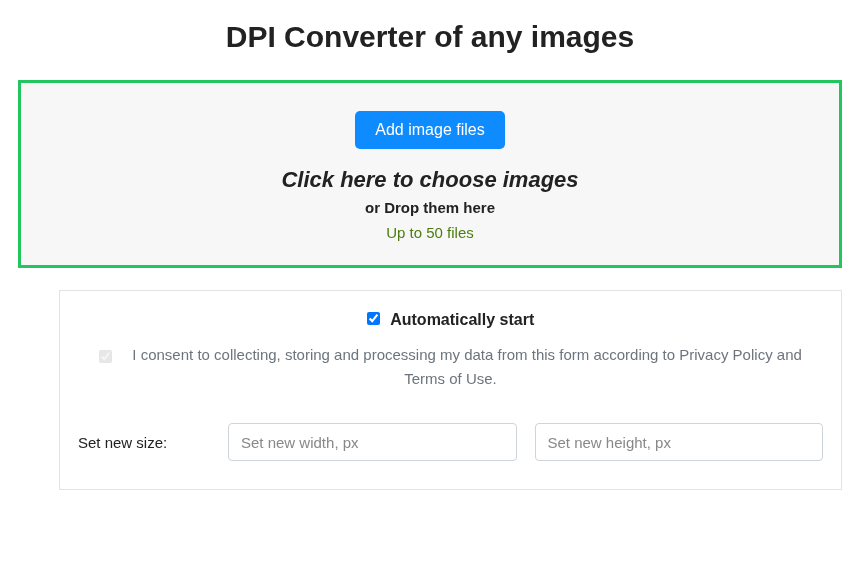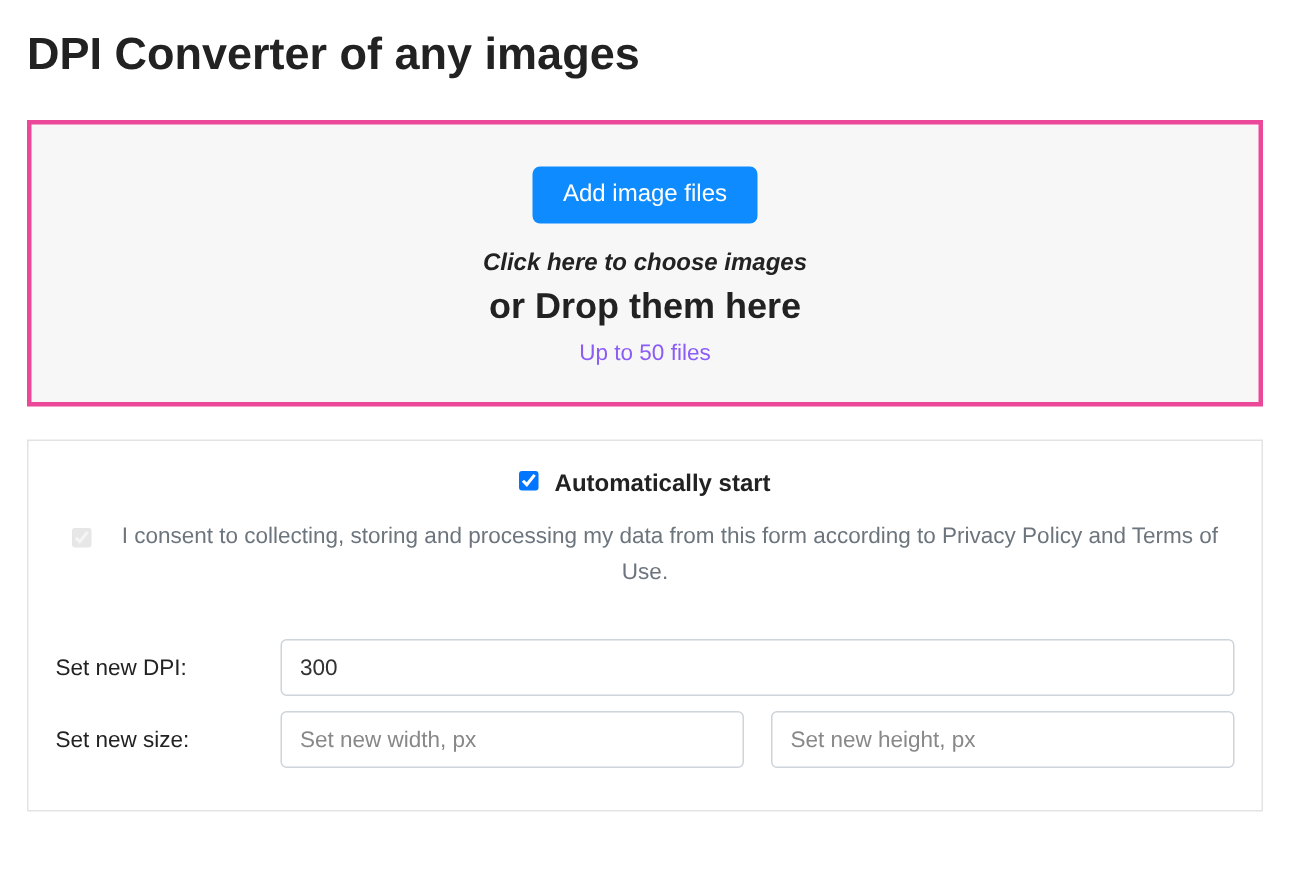--- a/index.html
+++ b/index.html
@@ -10,62 +10,64 @@
     body {
       font-family: "Segoe UI", Tahoma, Geneva, Verdana, sans-serif;
       background: #fff;
       color: #212529;
       width: 860px;
       padding: 10px 18px;
     }
     h1.page-title {
       font-size: 30px;
       font-weight: 700;
+      text-align: center;
       margin: 10px 0 26px 0;
       color: #222;
     }
     .dropzone {
-      border: 3px solid #ec4899;
+      border: 3px solid #22c55e;
       background: #f7f7f7;
       text-align: center;
       padding: 28px 10px 24px 10px;
       margin-bottom: 22px;
     }
     .btn-primary {
       background: #0a84ff;
       background: linear-gradient(#1a8cff,#007bff);
       background: #0d8bff;
       color: #fff;
       border: none;
       padding: 10px 20px;
       font-size: 16px;
       border-radius: 5px;
       cursor: pointer;
       margin-bottom: 18px;
     }
     .dz-line1 {
-      font-size: 16px;
+      font-size: 22px;
       font-weight: 700;
       font-style: italic;
       color: #222;
       margin-bottom: 6px;
     }
     .dz-line2 {
-      font-size: 24px;
+      font-size: 15px;
       font-weight: 700;
       color: #222;
       margin-bottom: 8px;
     }
     .dz-line3 {
       font-size: 15px;
-      color: #8b5cf6;
+      color: #4d7c0f;
     }
     .settings {
       border: 1px solid #e3e3e3;
       padding: 20px 18px 18px 18px;
+      margin-left: 41px;
     }
     .auto-row {
       text-align: center;
       margin-bottom: 14px;
     }
     .auto-row label {
       font-weight: 700;
       font-size: 16px;
       color: #222;
       margin-left: 6px;
@@ -165,26 +167,20 @@
   </div>
 
   <div class="consent-row">
     <input type="checkbox" checked="" disabled="" style="">
     <span>I consent to collecting, storing and processing my data from this form according to Privacy Policy and Terms of Use.</span>
   </div>
 
   <div class="form-row">
   </div>
 
-  <div class="form-row">
-    <div class="label">Set new DPI:</div>
-    <div class="field">
-      <input type="text" class="form-control" value="300" style="">
-    </div>
-  </div>
 
   <div class="form-row">
     <div class="label">Set new size:</div>
     <div class="size-fields">
       <input type="text" class="form-control" placeholder="Set new width, px" style="">
       <input type="text" class="form-control" placeholder="Set new height, px" style="">
     </div>
   </div>
 
 </div>

